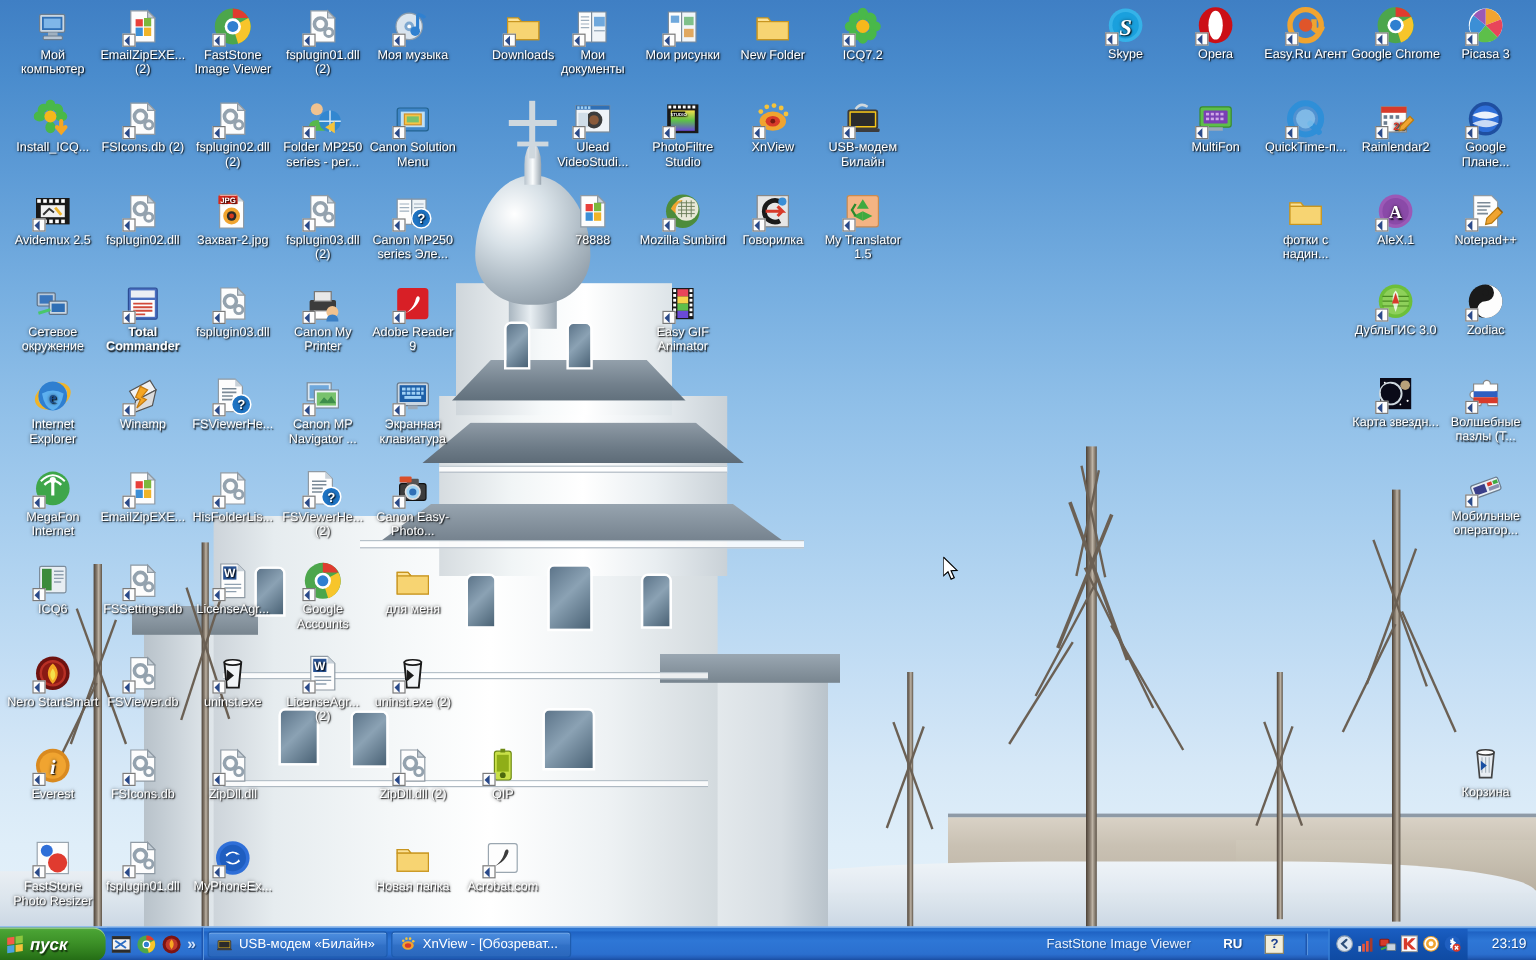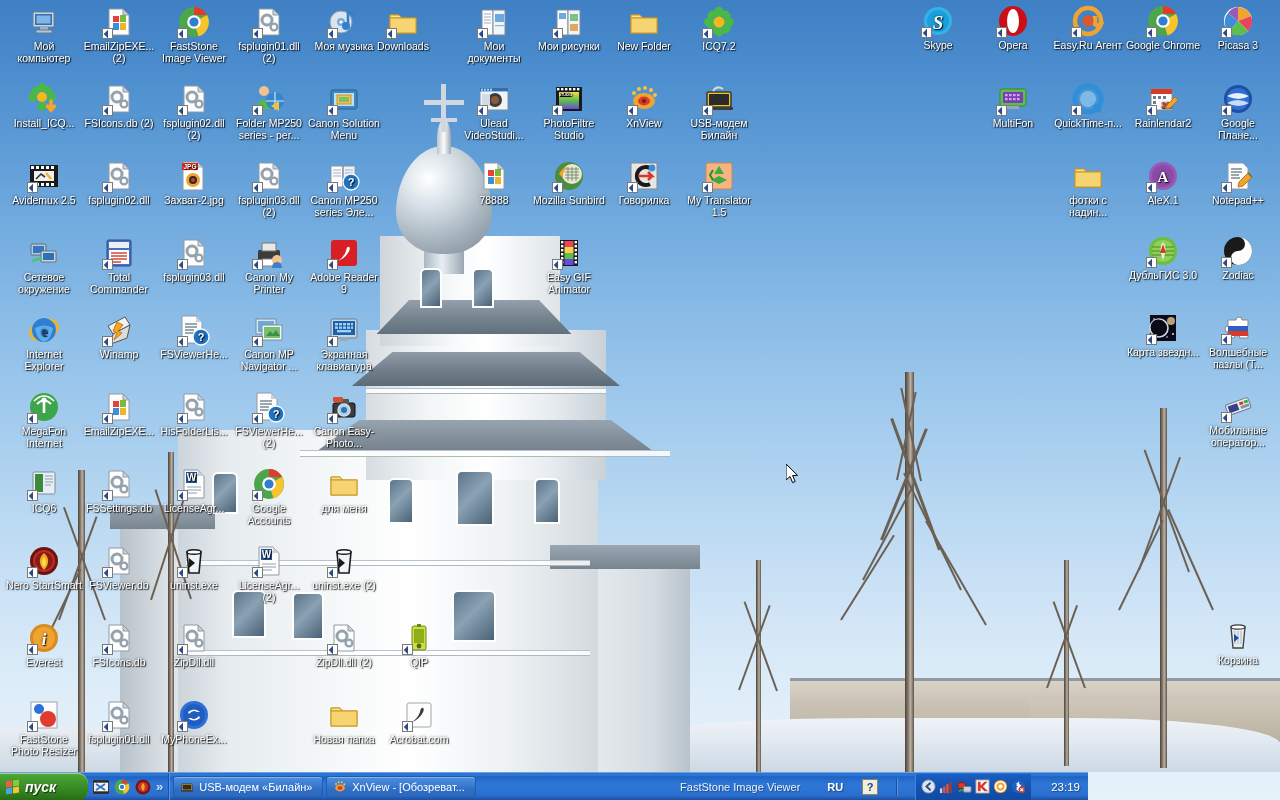--- a/index.html
+++ b/index.html
@@ -152,21 +152,21 @@
   }
   .shortcut-arrow::after {
     content: ""; position: absolute; left: 2px; top: 2px;
     width: 0; height: 0;
     border-left: 6px solid #2a4a8a; border-bottom: 6px solid transparent;
     transform: rotate(-45deg);
   }
 
   
   #taskbar {
-    position: absolute; left: 0; bottom: 0; width: 1088px; height: 28px;
+    position: absolute; left: 0; bottom: 0; width: 1280px; height: 28px;
     background: linear-gradient(to bottom,
       #2c70c8 0%, #2f7ad8 8%, #1f63c4 14%, #2e77d6 40%,
       #2b6fcf 82%, #235fbb 92%, #1a4ea2 100%);
     border-top: 1px solid #6aa3e8;
     display: flex; align-items: stretch;
   }
   #start-button {
     width: 88px; height: 28px; position: relative; cursor: default;
     background: linear-gradient(to bottom,#59ad43 0%,#49a233 10%,#3c9027 45%,#2f7d1d 75%,#236a14 100%);
     border-radius: 0 10px 10px 0;
@@ -363,21 +363,21 @@
         <span class="glyph"><svg width="32" height="32" viewBox="0 0 32 32">
             <circle cx="13" cy="16" r="11" fill="#d9e4ee" stroke="#8c9cab"></circle>
             <circle cx="13" cy="16" r="4" fill="#7ea8d0"></circle>
             <circle cx="13" cy="16" r="1.6" fill="#fff"></circle>
             <path d="M20 6 v13" stroke="#2f80d0" stroke-width="2.6"></path>
             <circle cx="18" cy="20" r="4" fill="#2f80d0"></circle>
             <path d="M20 6 q5 1 6 3" stroke="#2f80d0" stroke-width="2.6" fill="none"></path>
           </svg><span class="shortcut-arrow"></span></span>
         <span class="lbl">Моя музыка</span>
       </div>
-      <div class="icon" style="left: 365px; top: 6px;">
+      <div class="icon" style="left: 398px; top: 6px;">
         <span class="glyph"><svg width="32" height="32" viewBox="0 0 32 32">
             <path d="M3 9 h9 l2.5 3 H29 v15 H3 Z" fill="#f0bf4a" stroke="#c8951f"></path>
             <path d="M3 9 h9 l2.5 3 H3 Z" fill="#fbe196" stroke="#c8951f"></path>
             <rect x="3" y="12" width="26" height="15" fill="#f7d472" stroke="#c8951f"></rect>
           </svg><span class="shortcut-arrow"></span></span>
         <span class="lbl">Downloads</span>
       </div>
       <div class="icon" style="left: 456px; top: 6px;">
         <span class="glyph"><svg width="32" height="32" viewBox="0 0 32 32">
             <path d="M4 4 h11 v25 H4 Z" fill="#fdfdfd" stroke="#7c8c9b"></path>
@@ -651,21 +651,21 @@
       <div class="icon" style="left: 6px; top: 237px;">
         <span class="glyph"><svg width="32" height="32" viewBox="0 0 32 32">
             <rect x="3" y="7" width="15" height="11" rx="1" fill="#b8c9da" stroke="#5d7085"></rect>
             <rect x="5" y="9" width="11" height="7" fill="#3a76bd"></rect>
             <rect x="13" y="14" width="15" height="11" rx="1" fill="#c9d6e2" stroke="#5d7085"></rect>
             <rect x="15" y="16" width="11" height="7" fill="#2f6fb5"></rect>
             <path d="M4 24 L14 21" stroke="#49c76a" stroke-width="2.5"></path>
           </svg></span>
         <span class="lbl">Сетевое окружение</span>
       </div>
-      <div class="icon" style="left: 81px; top: 237px;">
+      <div class="icon" style="left: 81px; top: 237px; font-weight: bold;">
         <span class="glyph"><svg width="32" height="32" viewBox="0 0 32 32">
             <rect x="4" y="3" width="24" height="26" rx="1.5" fill="#4a6fc0" stroke="#2b4c94"></rect>
             <rect x="6" y="5" width="20" height="6" fill="#eceff4"></rect>
             <rect x="6" y="13" width="20" height="14" fill="#fdfdfd"></rect>
             <g stroke="#d14a3a" stroke-width="1.6">
               <path d="M8 16h16M8 19h16M8 22h16M8 25h10"></path>
             </g>
           </svg><span class="shortcut-arrow"></span></span>
         <span class="lbl">Total Commander</span>
       </div>

